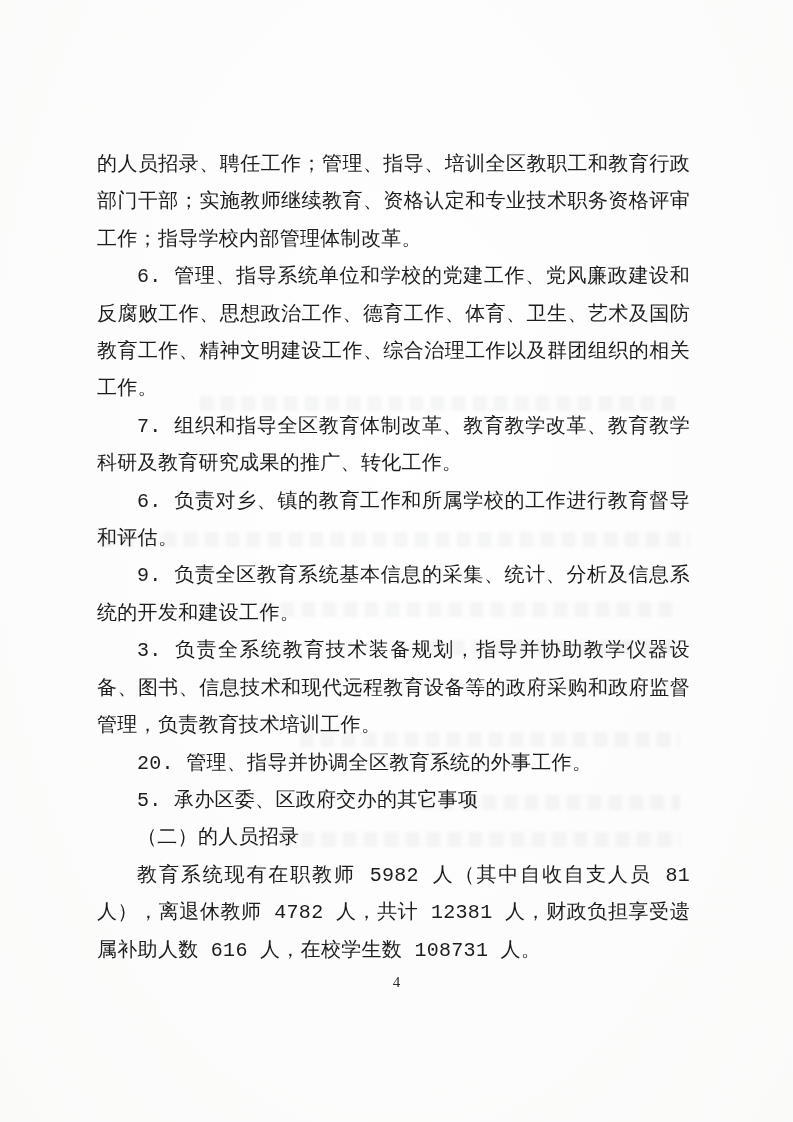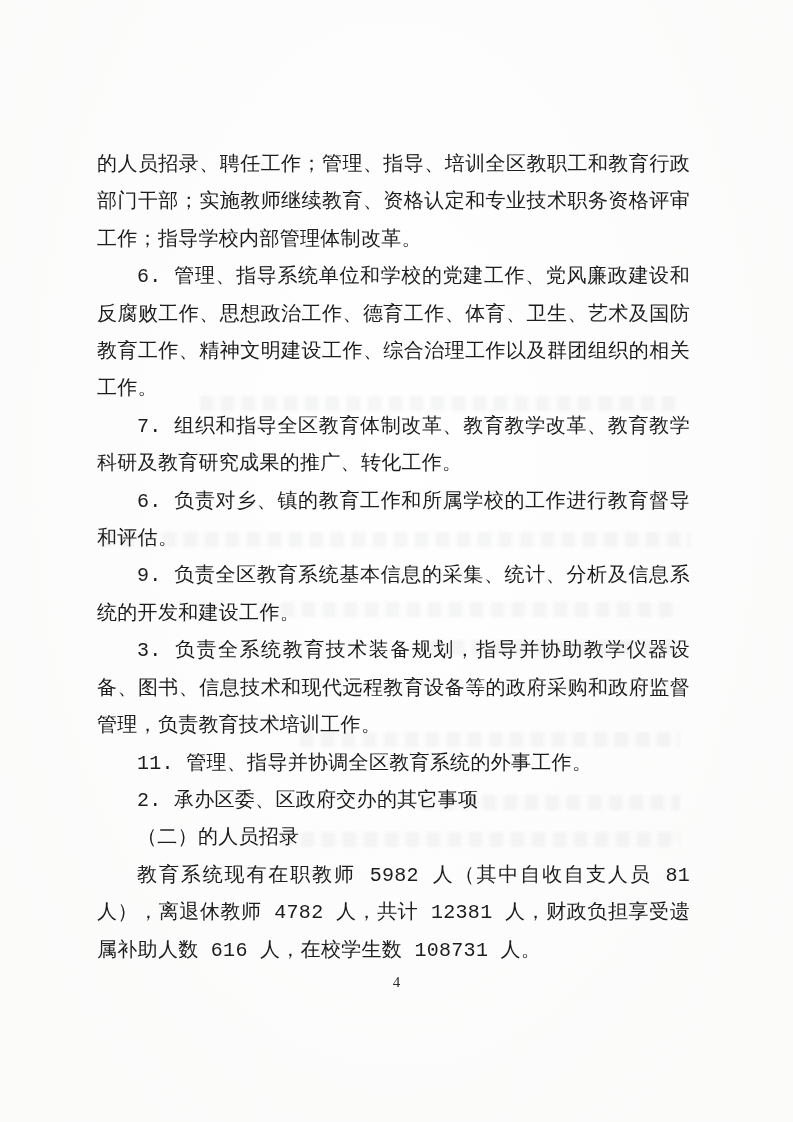--- a/index.html
+++ b/index.html
@@ -81,20 +81,20 @@
   <div class="ghost g6"></div>
   <div class="ghost g7"></div>
 
   <main class="content" id="document-body">
       <p class="">的人员招录、聘任工作；管理、指导、培训全区教职工和教育行政部门干部；实施教师继续教育、资格认定和专业技术职务资格评审工作；指导学校内部管理体制改革。</p>
       <p class="indent">6. 管理、指导系统单位和学校的党建工作、党风廉政建设和反腐败工作、思想政治工作、德育工作、体育、卫生、艺术及国防教育工作、精神文明建设工作、综合治理工作以及群团组织的相关工作。</p>
       <p class="indent">7. 组织和指导全区教育体制改革、教育教学改革、教育教学科研及教育研究成果的推广、转化工作。</p>
       <p class="indent">6. 负责对乡、镇的教育工作和所属学校的工作进行教育督导和评估。</p>
       <p class="indent">9. 负责全区教育系统基本信息的采集、统计、分析及信息系统的开发和建设工作。</p>
       <p class="indent">3. 负责全系统教育技术装备规划，指导并协助教学仪器设备、图书、信息技术和现代远程教育设备等的政府采购和政府监督管理，负责教育技术培训工作。</p>
-      <p class="indent">11. 管理、指导并协调全区教育系统的外事工作。</p>
-      <p class="indent">2. 承办区委、区政府交办的其它事项</p>
+      <p class="indent">20. 管理、指导并协调全区教育系统的外事工作。</p>
+      <p class="indent">5. 承办区委、区政府交办的其它事项</p>
       <p class="indent">（二）的人员招录</p>
       <p class="indent">教育系统现有在职教师 5982 人（其中自收自支人员 81 人），离退休教师 4782 人，共计 12381 人，财政负担享受遗属补助人数 616 人，在校学生数 108731 人。</p>
     </main>
 
   <div class="page-number">4</div>
 </div>
 
 </body></html>

